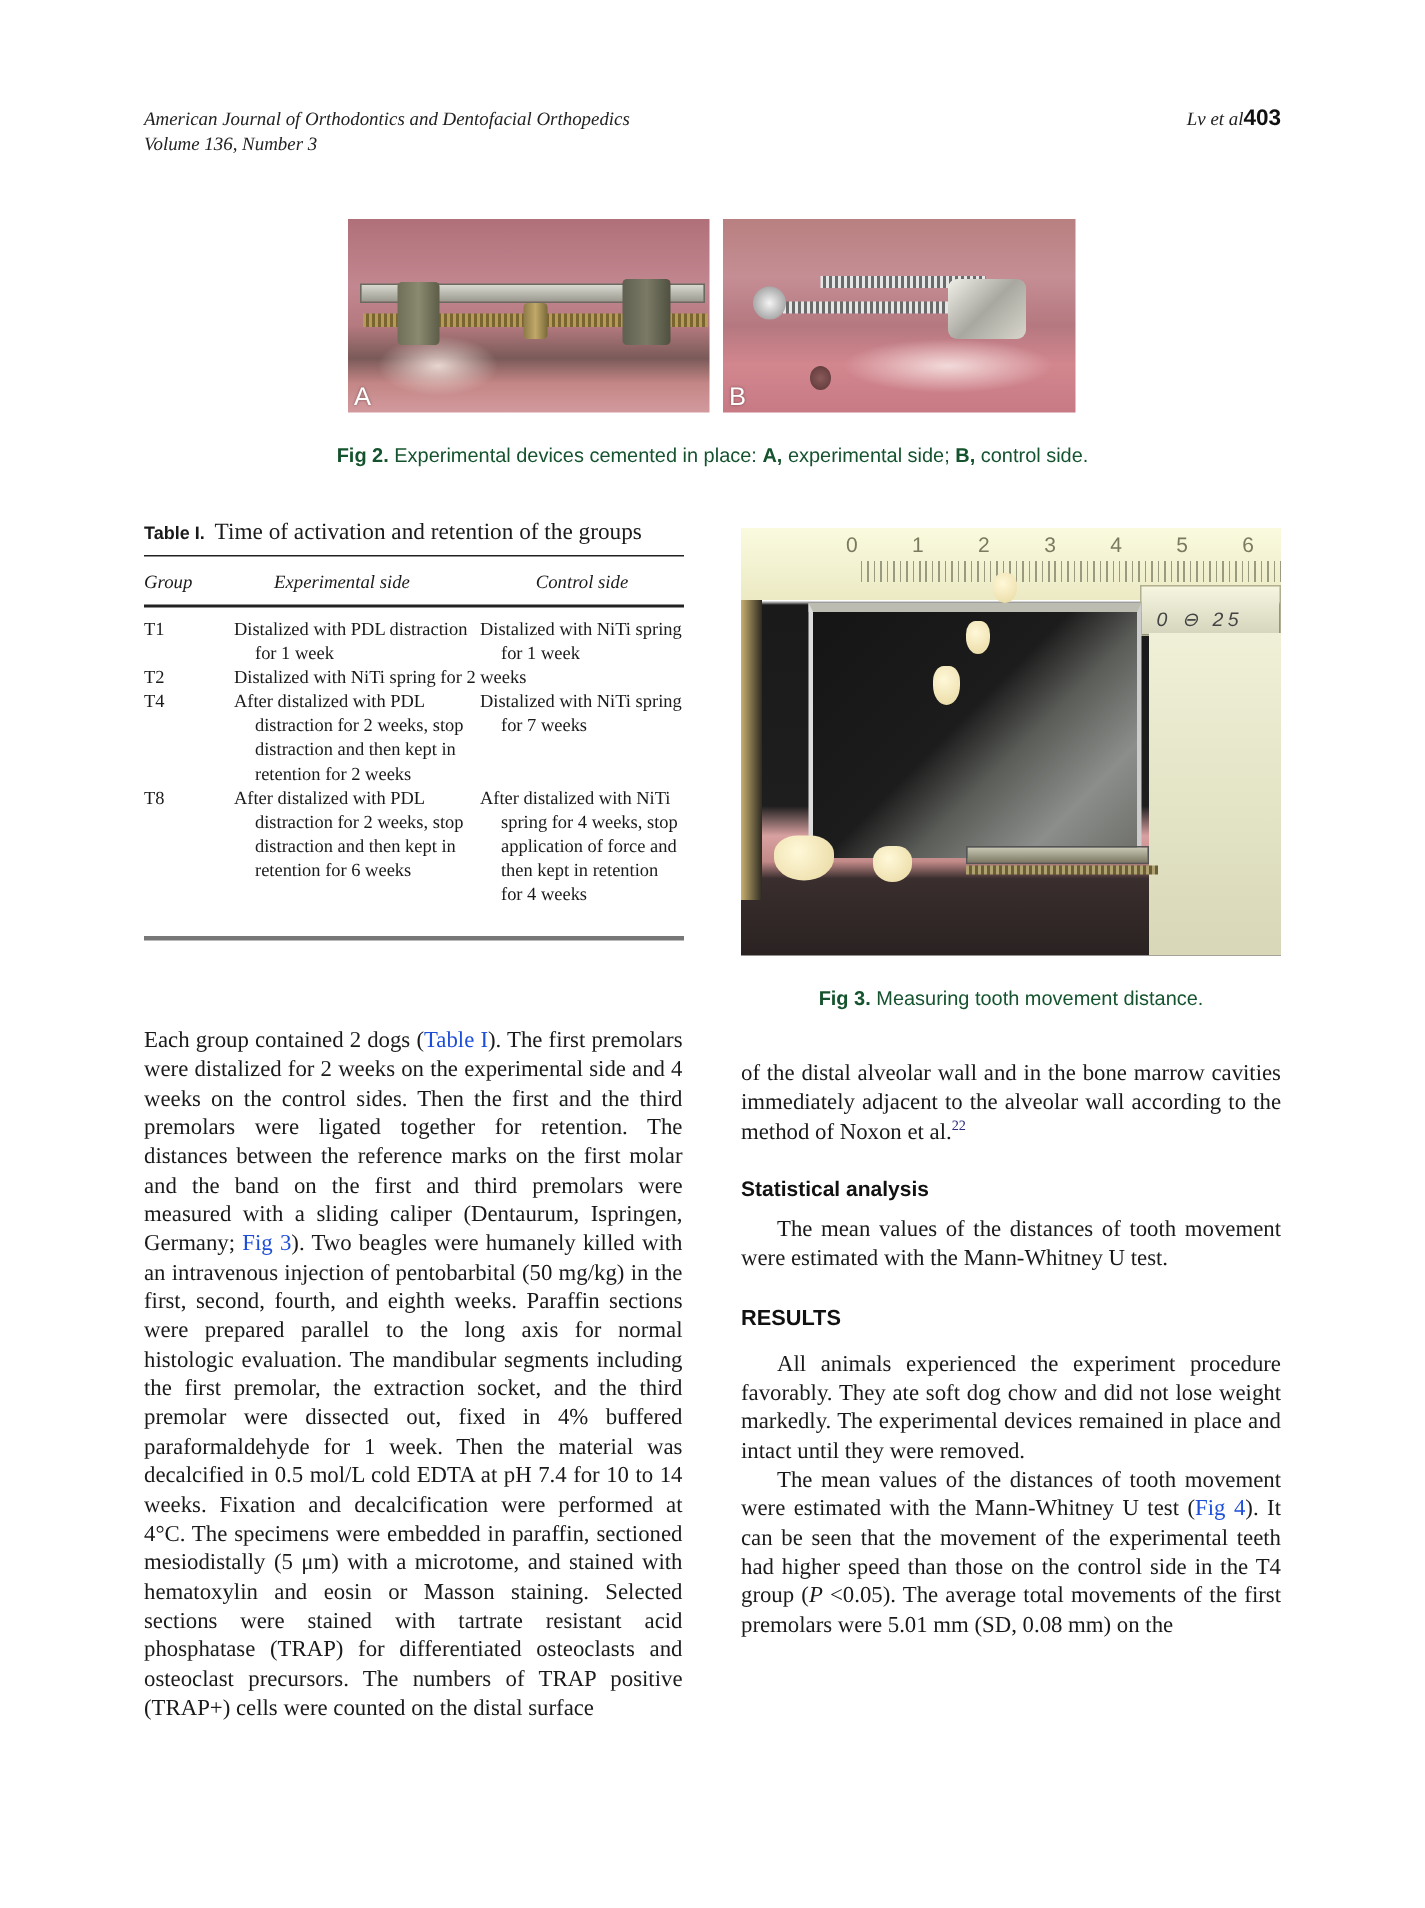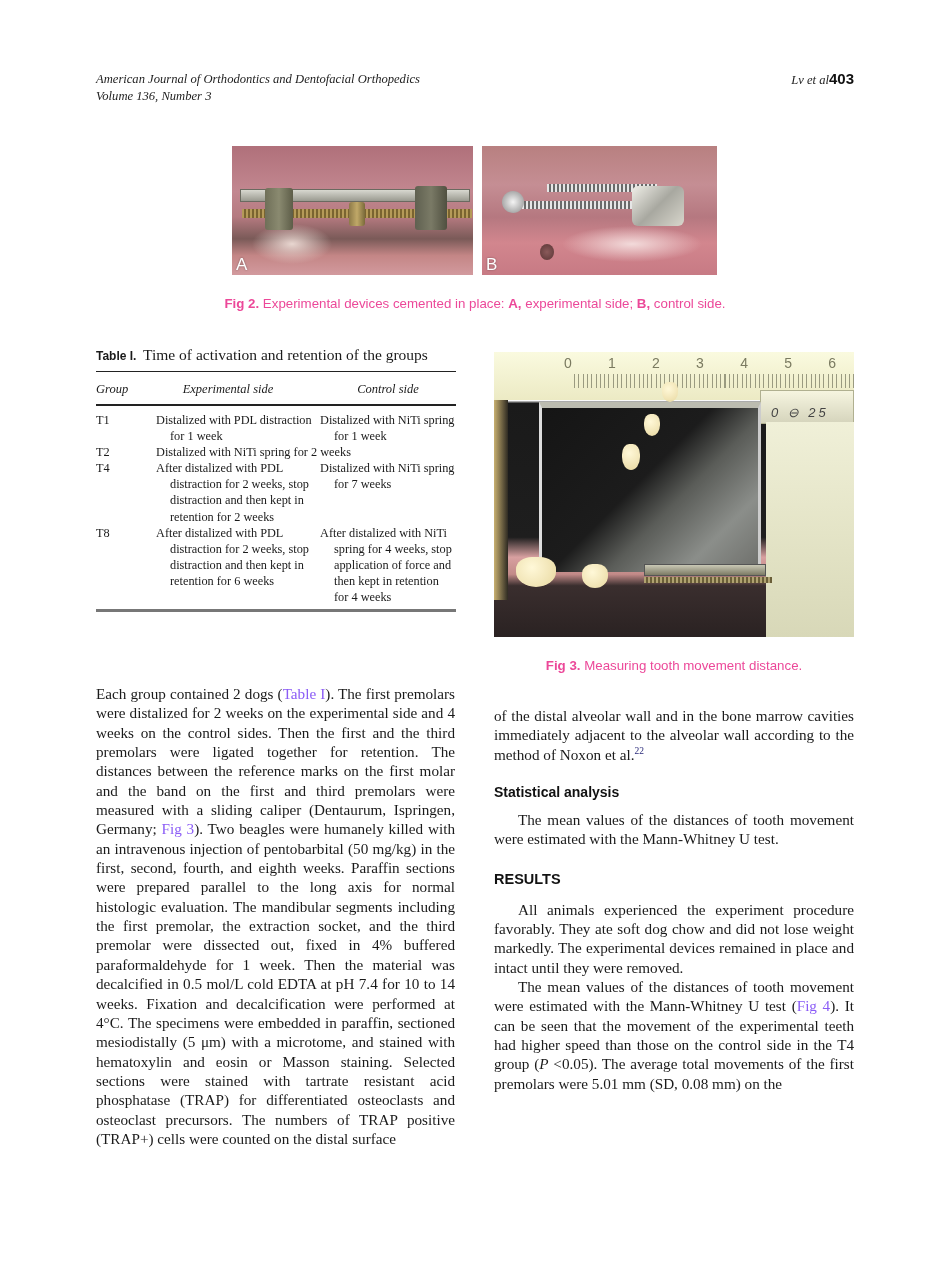--- a/index.html
+++ b/index.html
@@ -35,34 +35,34 @@
       background:
         radial-gradient(ellipse 70px 18px at 150px 98px, #f2dada 0%, rgba(242,218,218,0) 100%),
         linear-gradient(180deg, #b88080 0%, #c58e94 30%, #b57880 55%, #d2868e 75%, #c77a84 100%);
     }
     #fig2b .spring1 { position: absolute; left: 65px; top: 38px; width: 110px; height: 8px; background: repeating-linear-gradient(90deg,#e6e6e6 0 2px,#6a6a6a 2px 4px); }
     #fig2b .spring2 { position: absolute; left: 40px; top: 55px; width: 130px; height: 8px; background: repeating-linear-gradient(90deg,#e6e6e6 0 2px,#6a6a6a 2px 4px); }
     #fig2b .band { position: absolute; left: 150px; top: 40px; width: 52px; height: 40px; background: linear-gradient(135deg,#f0efe8,#a8a8a0,#d8d6cc); border-radius: 6px; }
     #fig2b .end { position: absolute; left: 20px; top: 45px; width: 22px; height: 22px; background: radial-gradient(circle,#f4f4f4,#8a8a8a); border-radius: 50%; }
     #fig2b .nodule { position: absolute; left: 58px; top: 98px; width: 14px; height: 16px; background: radial-gradient(circle,#8a5a5a,#5a3535); border-radius: 50%; }
 
-    .caption { font-family: "Liberation Sans", sans-serif; font-size: 13.3px; color: #ec4899; line-height: 18px; }
+    .caption { font-family: "Liberation Sans", sans-serif; font-size: 13.3px; color: #14532d; line-height: 18px; }
     .caption b { font-weight: bold; }
     #fig2-caption { left: 0; right: 0; top: 295px; text-align: center; }
     #fig3-caption { left: 494px; width: 360px; top: 657px; text-align: center; }
 
     
     #table1 { left: 96px; top: 345px; width: 360px; }
     .tbl-title { font-size: 15.5px; line-height: 20px; white-space: nowrap; }
     .tbl-title .tbl-label { font-family: "Liberation Sans", sans-serif; font-weight: bold; font-size: 12px; margin-right: 3px; text-align: center; }
     .rule-thin { height: 1px; background: #222; }
     .rule-thick { height: 2px; background: #222; }
     .rule-grey { height: 3px; background: #777; }
     .tbl-head { display: flex; font-style: italic; font-size: 12.5px; line-height: 16px; padding: 9px 0 7px 0; }
-    .tbl-body { padding: 6px 0 4px 0; }
+    .tbl-body { padding: 6px 0 20px 0; }
     .tbl-row { display: flex; font-size: 12.3px; line-height: 16.1px; }
     .c-group { width: 60px; flex: none; }
     .c-exp { width: 164px; flex: none; }
     .c-ctl { flex: 1; }
     .tbl-head .c-exp { text-align: center; padding-right: 20px; }
     .tbl-head .c-ctl { text-align: center; }
     .cell-text { display: block; padding-left: 14px; text-indent: -14px; }
     .c-ctl .cell-text { text-align: left; }
 
     
@@ -81,21 +81,21 @@
     .tooth { position: absolute; background: radial-gradient(circle at 40% 35%,#fff8d8,#e8d8a0); border-radius: 40% 40% 50% 50%; }
     .device3 { position: absolute; left: 150px; top: 212px; width: 122px; height: 12px; background: linear-gradient(180deg,#c9c8b5,#7c7a64); border: 1px solid #555; }
     .device3-screw { position: absolute; left: 150px; top: 225px; width: 128px; height: 6px; background: repeating-linear-gradient(90deg,#b0a270 0 2px,#6a5e38 2px 4px); }
 
     
     .col { position: absolute; font-size: 15.2px; line-height: 19.35px; text-align: justify; color: #1a1a1a; }
     #col-left { left: 96px; width: 359px; top: 684px; }
     #col-right { left: 494px; width: 360px; top: 706px; }
     .para { text-align: justify; }
     .para.indent { text-indent: 24px; }
-    .link { color: #8b5cf6; }
+    .link { color: #1d4ed8; }
     sup { font-size: 9.5px; line-height: 0; vertical-align: 6px; color: #2a2a7a; }
     .section-head { font-family: "Liberation Sans", sans-serif; font-weight: bold; font-size: 14px; line-height: 19px; margin-top: 19px; margin-bottom: 8px; color: #111; }
     .section-head.results { font-size: 14.5px; margin-top: 21px; margin-bottom: 11px; }
   </style>
 </head>
 <body>
 
 <div class="abs rh-left">
   <div>American Journal of Orthodontics and Dentofacial Orthopedics</div>
   <div>Volume 136, Number 3</div>

